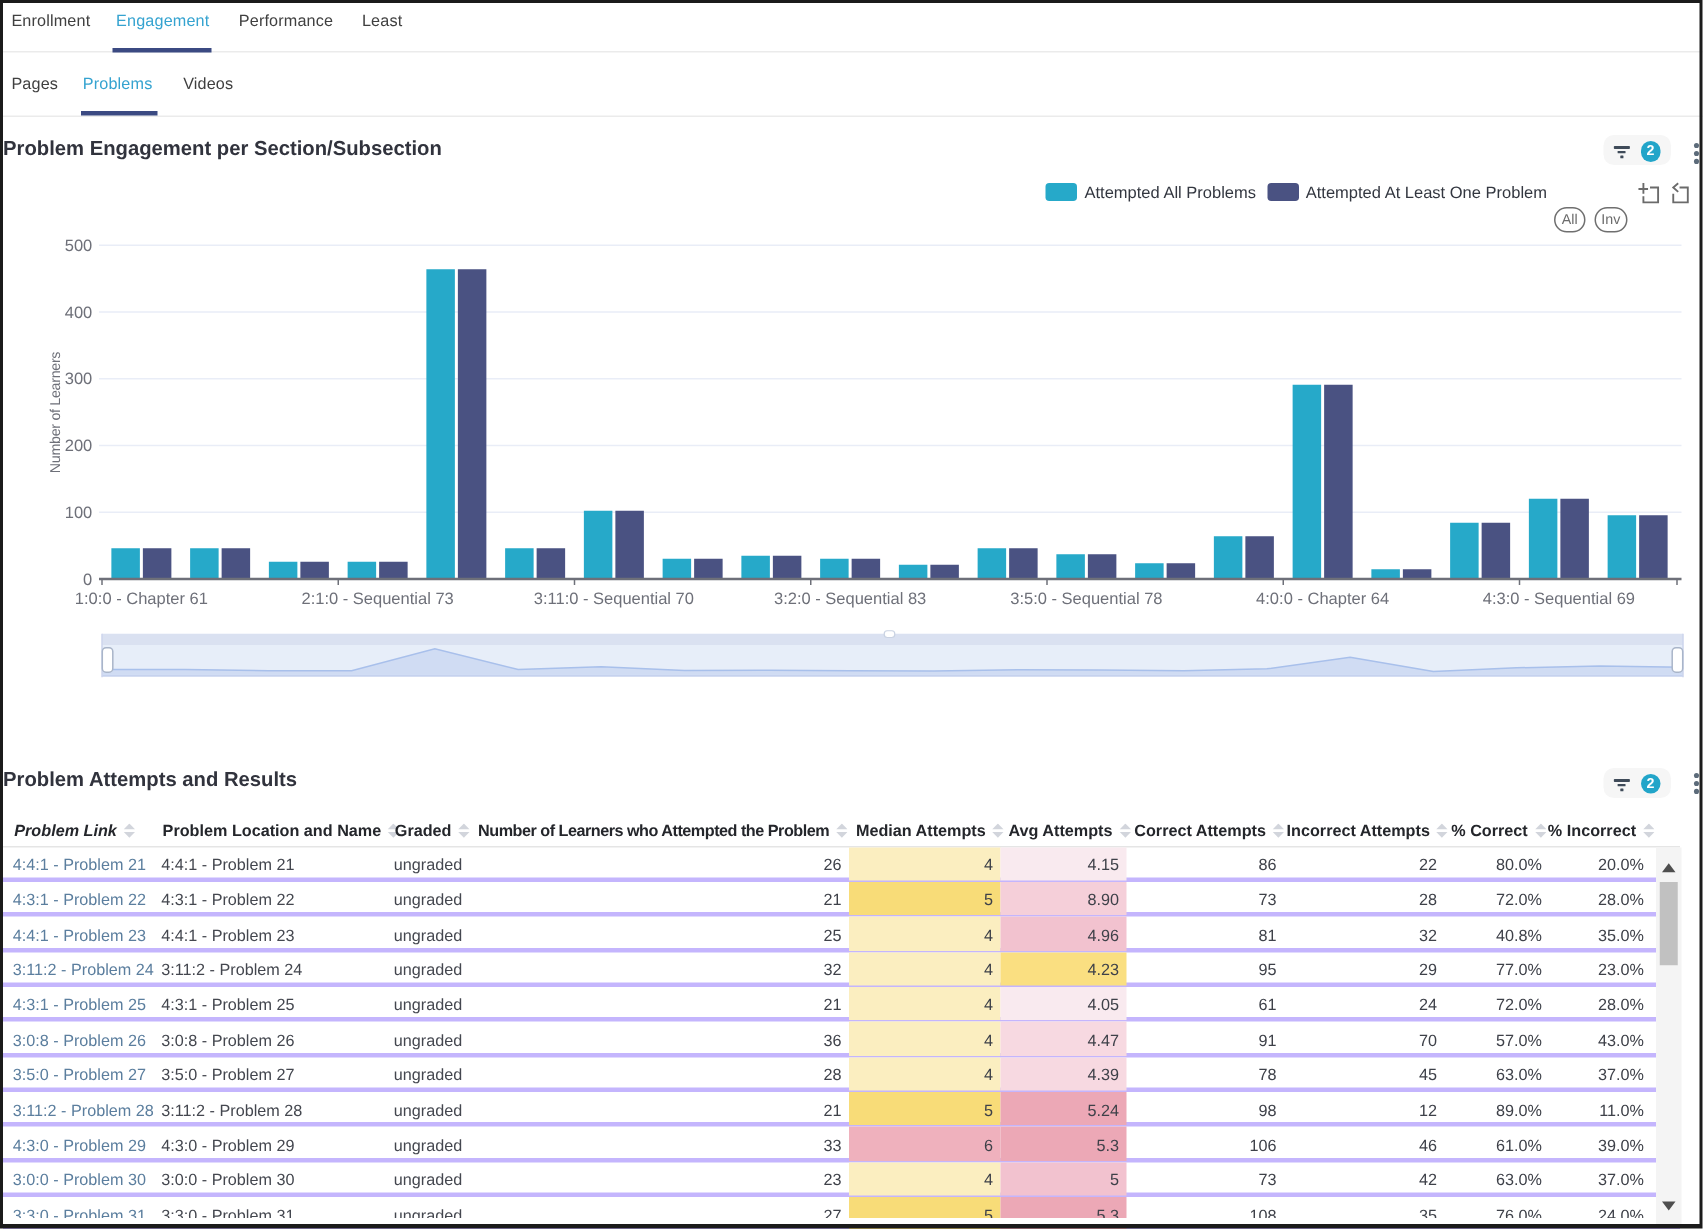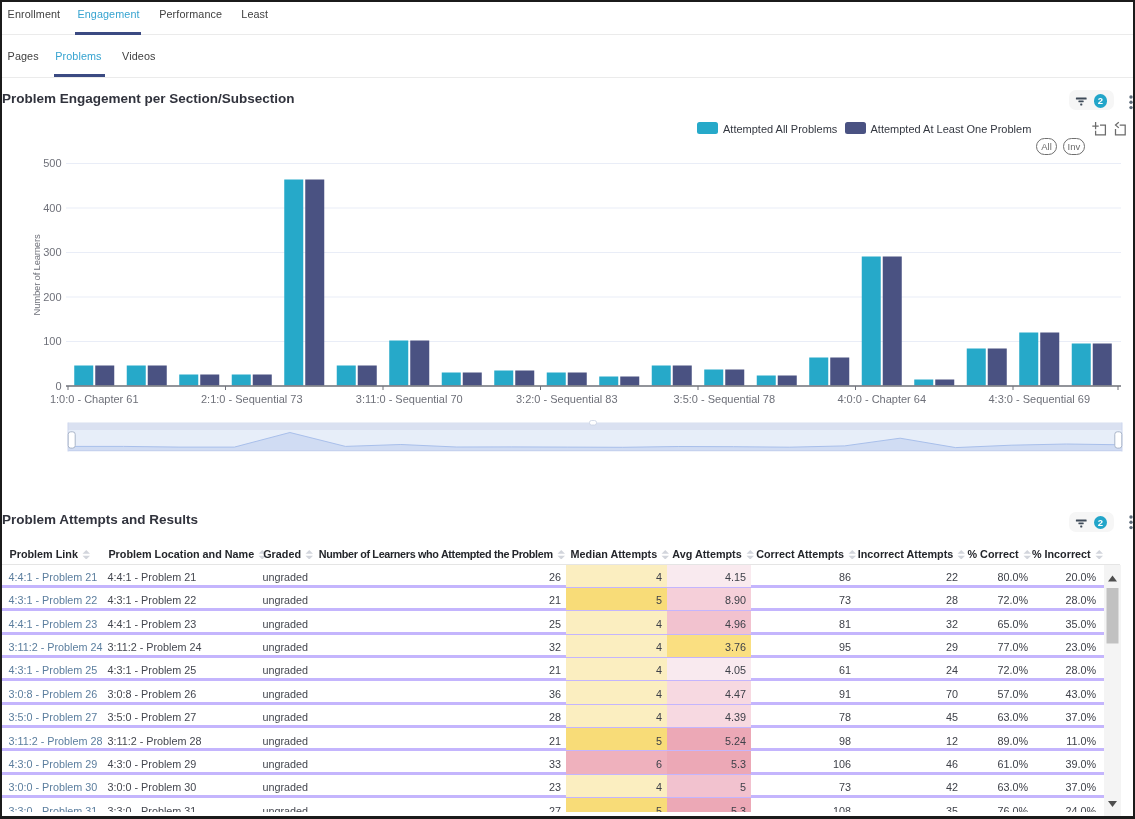--- a/index.html
+++ b/index.html
@@ -180,21 +180,21 @@
 </svg>
 <span class="badge">2</span>
 </div>
   <svg class="kebab" style="top:514.8px" width="6" height="16" viewBox="0 0 6 16">
 <circle cx="3" cy="2" r="1.7" fill="#5c6b7a"></circle>
       <circle cx="3" cy="7.3" r="1.7" fill="#5c6b7a"></circle>
       <circle cx="3" cy="12.6" r="1.7" fill="#5c6b7a"></circle>
 </svg>
 
   <div class="thead">
-<div class="th" style="left:9.5px;">Problem Link<svg width="8.5" height="9.5" viewBox="0 0 8.5 9.5" class="sic">
+<div class="th" style="left:9.5px;font-style:italic;">Problem Link<svg width="8.5" height="9.5" viewBox="0 0 8.5 9.5" class="sic">
           <polygon points="4.25,0 8,3.8 0.5,3.8" fill="#d2d5dc"></polygon>
           <polygon points="4.25,9.5 8,5.7 0.5,5.7" fill="#d2d5dc"></polygon>
         </svg></div>
 <div class="th" style="left:108.4px;">Problem Location and Name<svg width="8.5" height="9.5" viewBox="0 0 8.5 9.5" class="sic">
           <polygon points="4.25,0 8,3.8 0.5,3.8" fill="#d2d5dc"></polygon>
           <polygon points="4.25,9.5 8,5.7 0.5,5.7" fill="#d2d5dc"></polygon>
         </svg></div>
 <div class="th" style="left:263.2px;">Graded<svg width="8.5" height="9.5" viewBox="0 0 8.5 9.5" class="sic">
           <polygon points="4.25,0 8,3.8 0.5,3.8" fill="#d2d5dc"></polygon>
           <polygon points="4.25,9.5 8,5.7 0.5,5.7" fill="#d2d5dc"></polygon>
@@ -261,32 +261,32 @@
 <span class="c lnk" style="left:6.5px">4:4:1 - Problem 23</span>
 <span class="c t2" style="left:105.5px">4:4:1 - Problem 23</span>
 <span class="c t2" style="left:260.5px">ungraded</span>
 <span class="c num" style="right:559px">25</span>
 <span class="bg" style="left:564px;width:101px;background:#fbeec0"></span>
 <span class="bg" style="left:665px;width:84px;background:#f2c2cf"></span>
 <span class="c num" style="right:458px">4</span>
 <span class="c num" style="right:374px">4.96</span>
 <span class="c num" style="right:269px">81</span>
 <span class="c num" style="right:162px">32</span>
-<span class="c num" style="right:92px">65.0%</span>
+<span class="c num" style="right:92px">40.8%</span>
 <span class="c num" style="right:24px">35.0%</span>
 </div>
 <div class="tr" style="top:634.5px">
 <span class="c lnk" style="left:6.5px">3:11:2 - Problem 24</span>
 <span class="c t2" style="left:105.5px">3:11:2 - Problem 24</span>
 <span class="c t2" style="left:260.5px">ungraded</span>
 <span class="c num" style="right:559px">32</span>
 <span class="bg" style="left:564px;width:101px;background:#fbeec0"></span>
 <span class="bg" style="left:665px;width:84px;background:#fadf81"></span>
 <span class="c num" style="right:458px">4</span>
-<span class="c num" style="right:374px">3.76</span>
+<span class="c num" style="right:374px">4.23</span>
 <span class="c num" style="right:269px">95</span>
 <span class="c num" style="right:162px">29</span>
 <span class="c num" style="right:92px">77.0%</span>
 <span class="c num" style="right:24px">23.0%</span>
 </div>
 <div class="tr" style="top:657.9px">
 <span class="c lnk" style="left:6.5px">4:3:1 - Problem 25</span>
 <span class="c t2" style="left:105.5px">4:3:1 - Problem 25</span>
 <span class="c t2" style="left:260.5px">ungraded</span>
 <span class="c num" style="right:559px">21</span>

